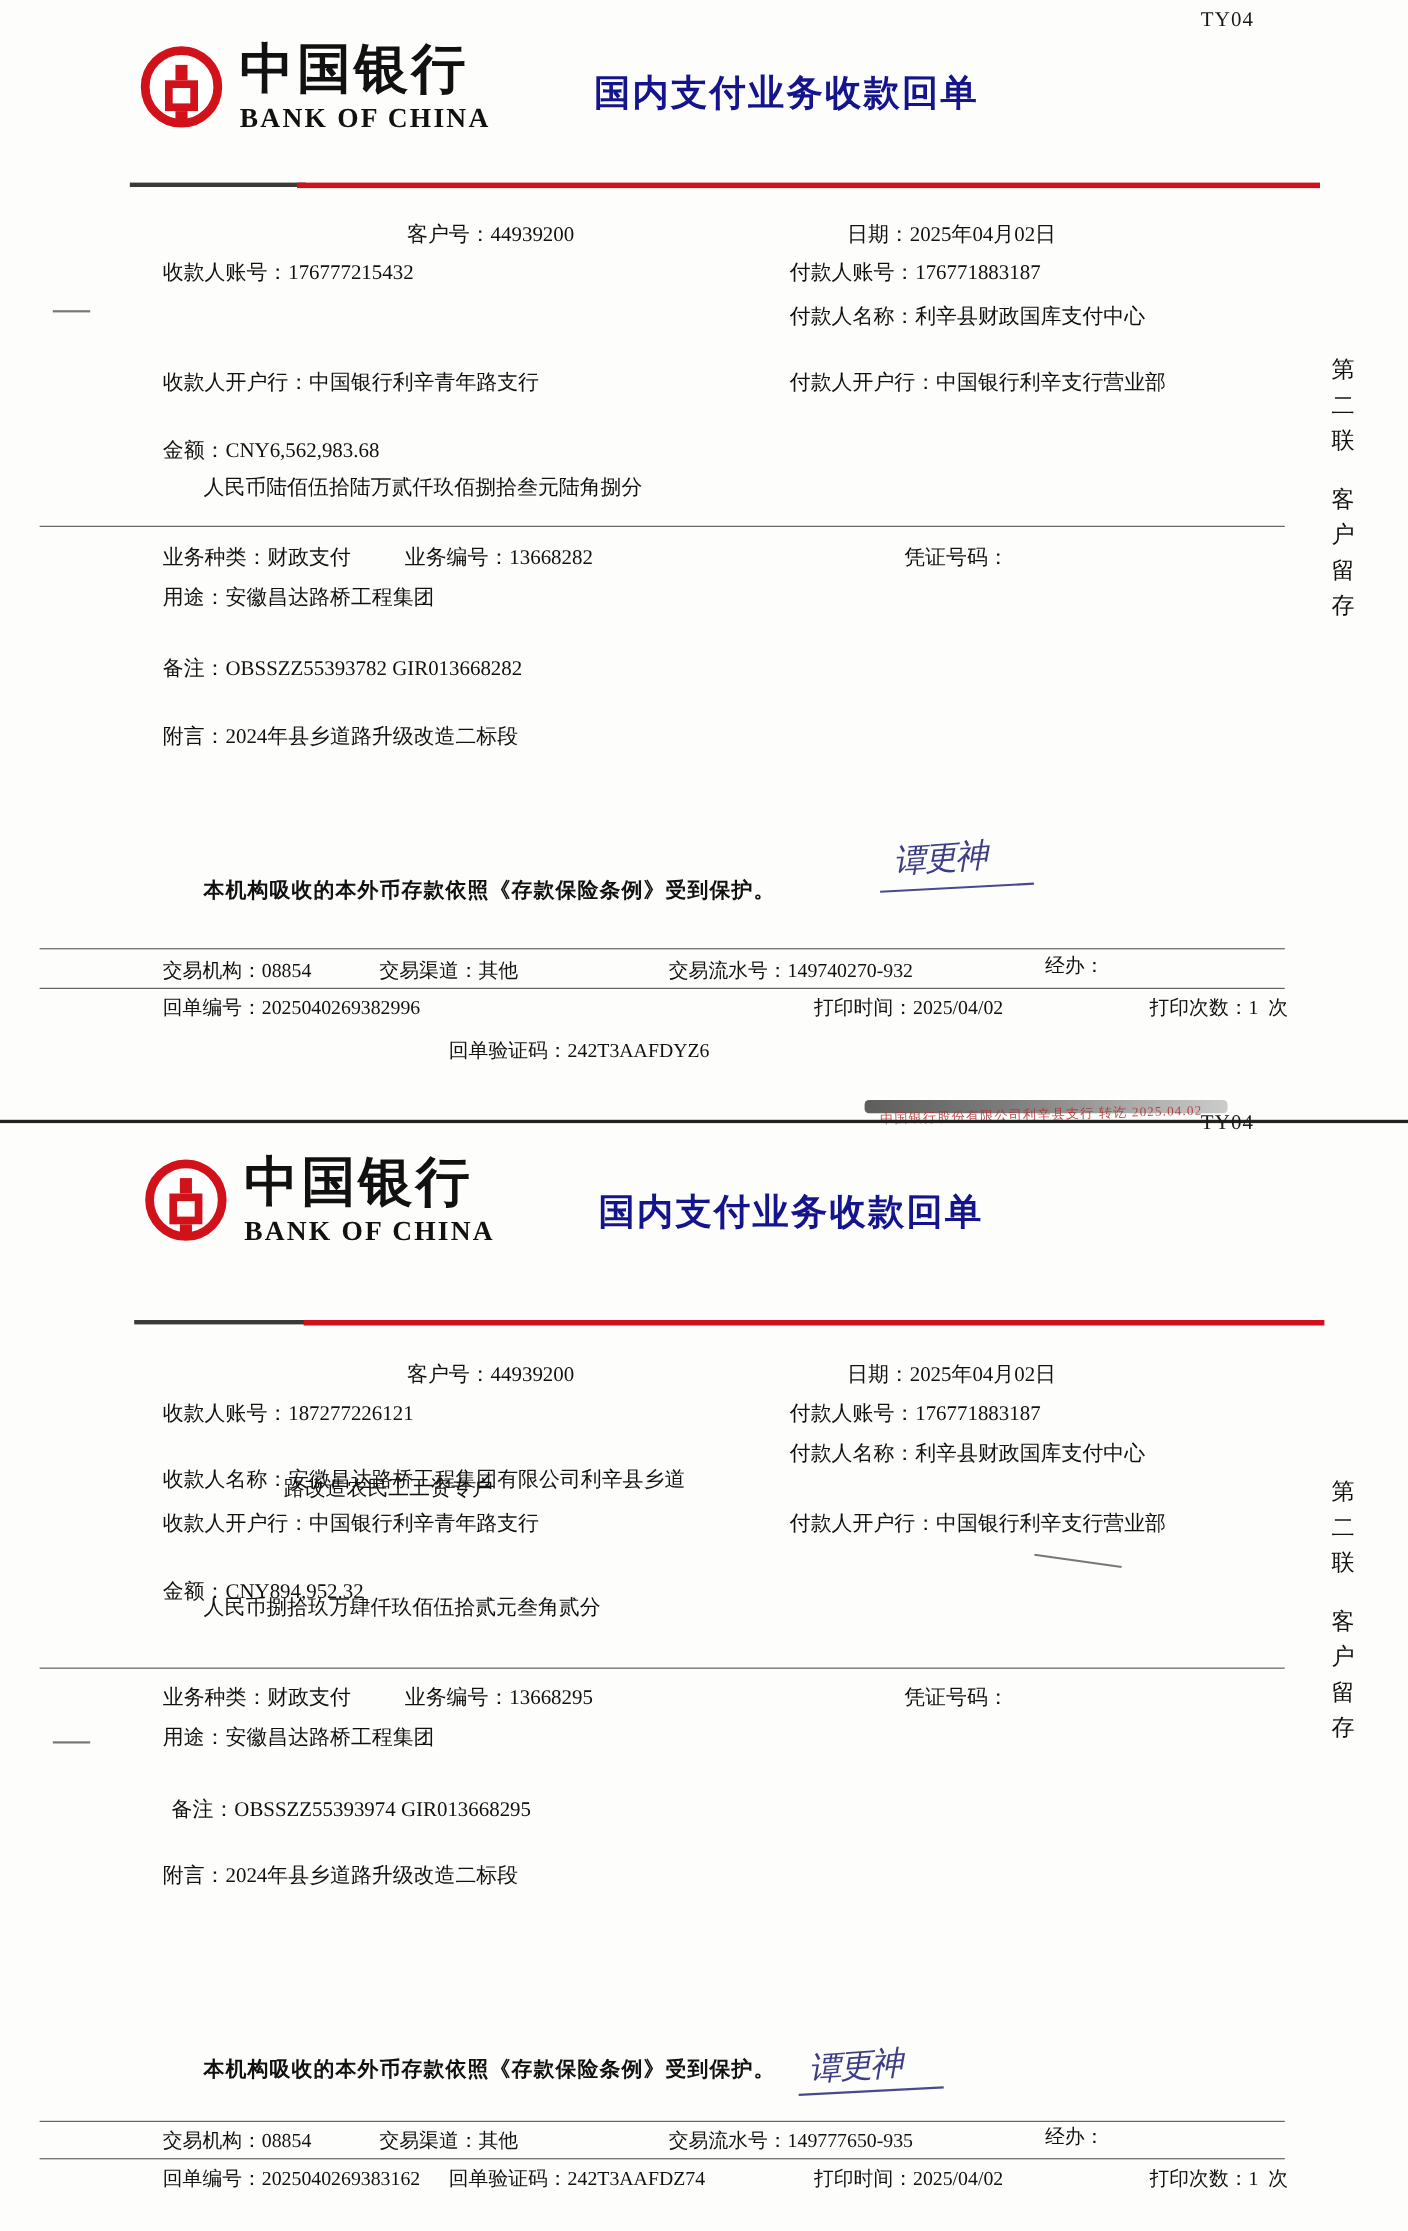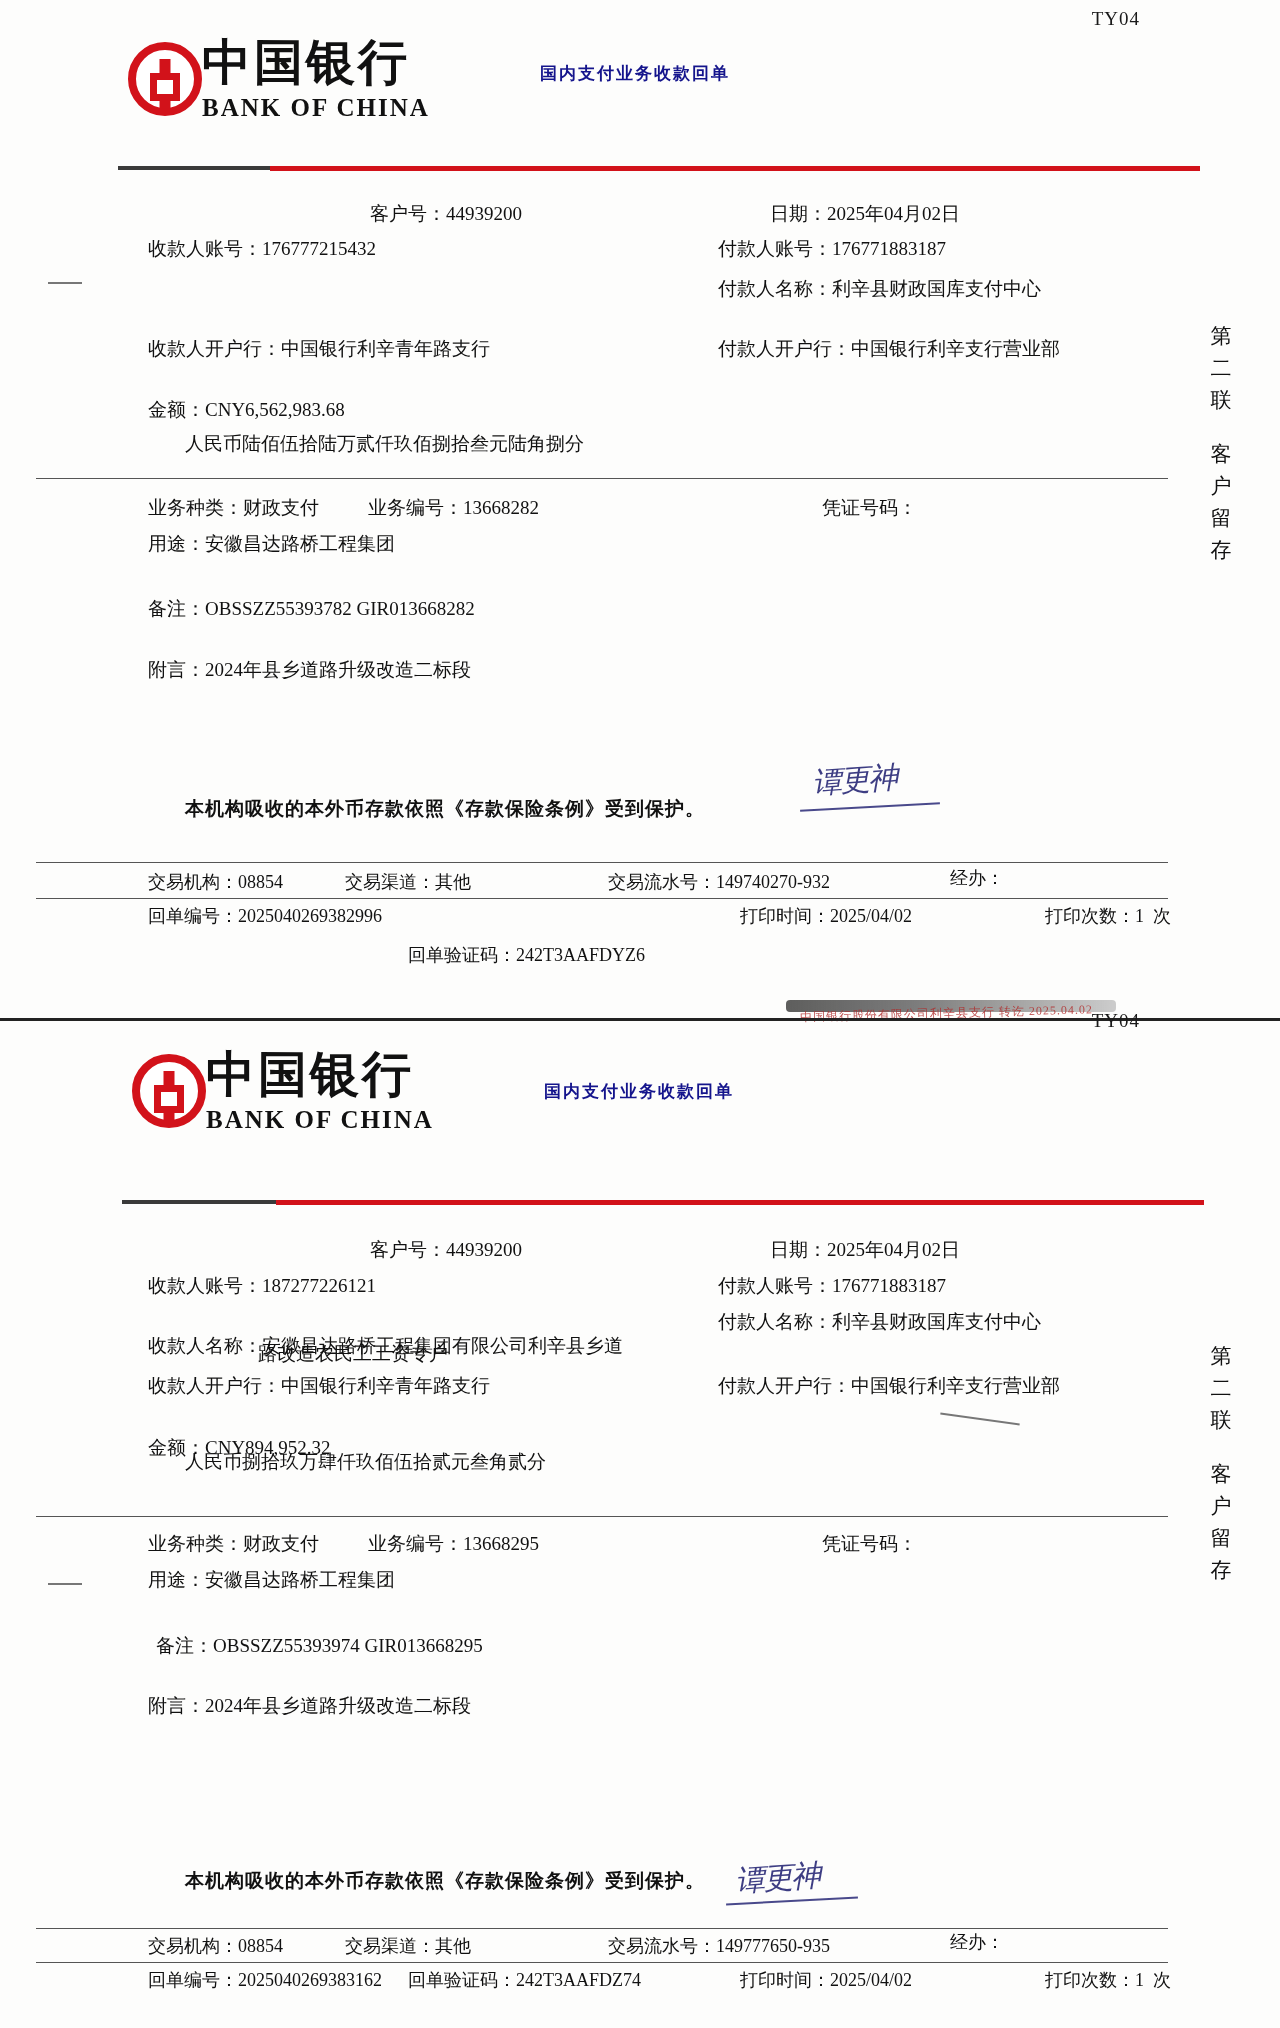--- a/index.html
+++ b/index.html
@@ -70,40 +70,41 @@
     left: 50%;
     top: 23px;
     transform: translateX(-50%);
     width: 30px;
     height: 28px;
     border: 7px solid #d2121a;
     box-sizing: border-box;
     background: #fff;
   }
   .boc-text {
+    margin-left: 16px;
     line-height: 1;
   }
   .boc-cn {
     font-family: "Liberation Serif", "DejaVu Serif", serif;
     font-size: 49px;
     font-weight: bold;
     letter-spacing: 3px;
     color: #111;
   }
   .boc-en {
     font-family: "Liberation Serif", serif;
     font-size: 25px;
     letter-spacing: 2px;
     color: #111;
     margin-top: 8px;
     font-weight: bold;
   }
   .doc-title {
     position: absolute;
-    font-size: 17px;
+    font-size: 33px;
     font-weight: bold;
     letter-spacing: 2px;
     color: #14148c;
     font-family: "Liberation Serif", "DejaVu Serif", serif;
   }
   
   .rule-red {
     position: absolute;
     height: 5px;
     background: #d2121a;

